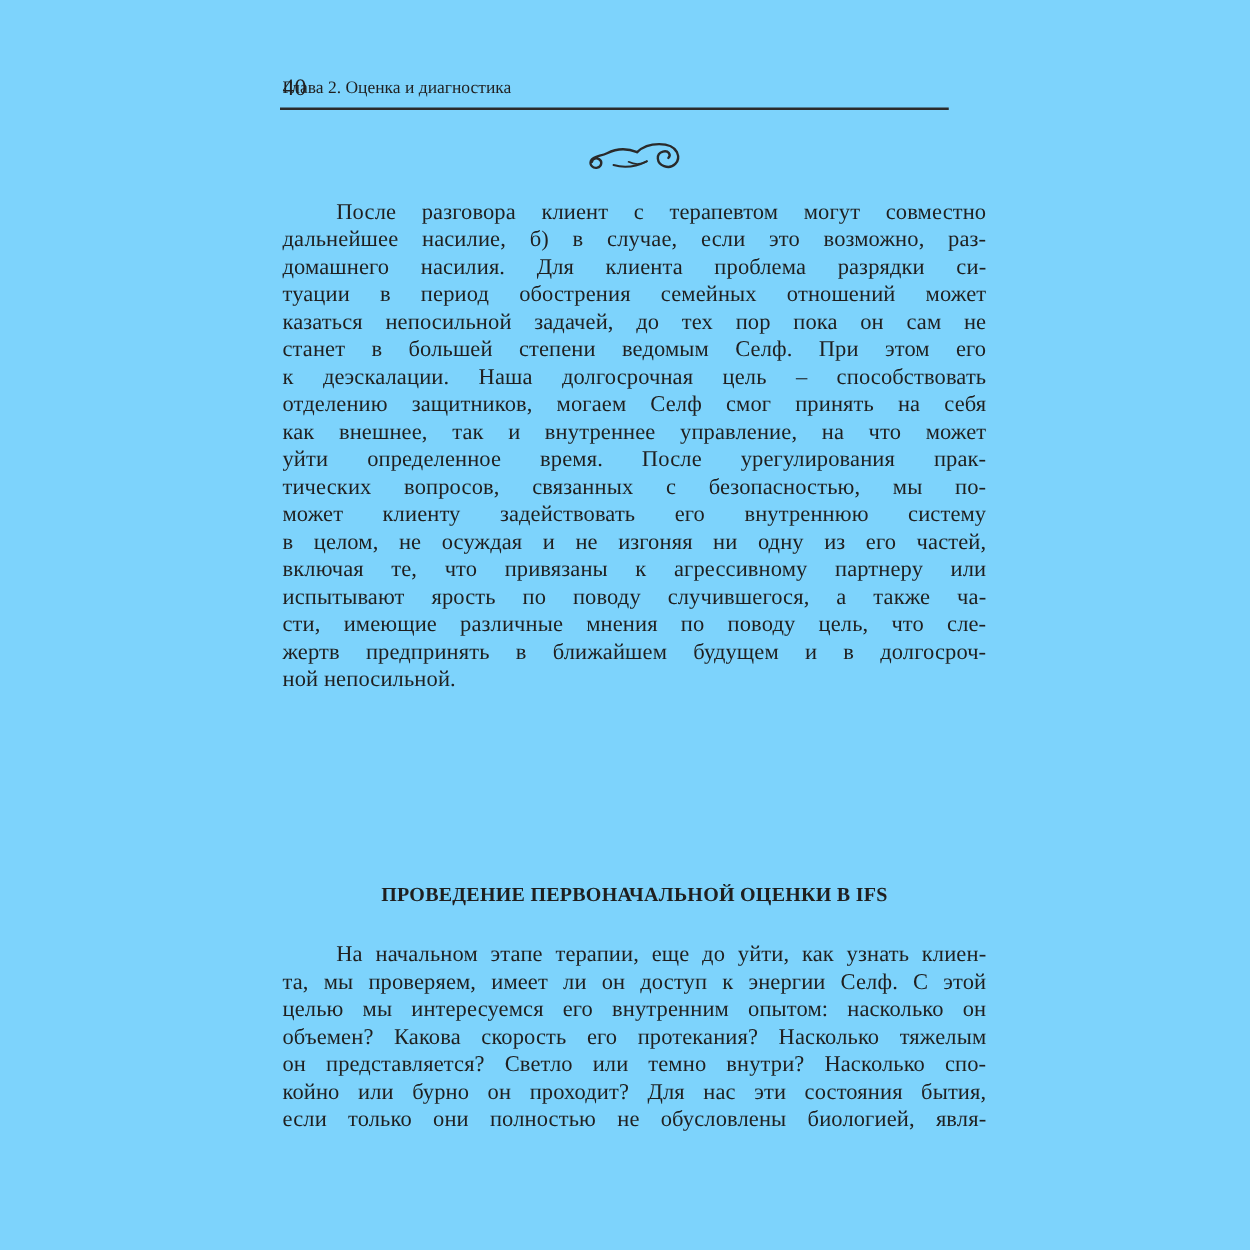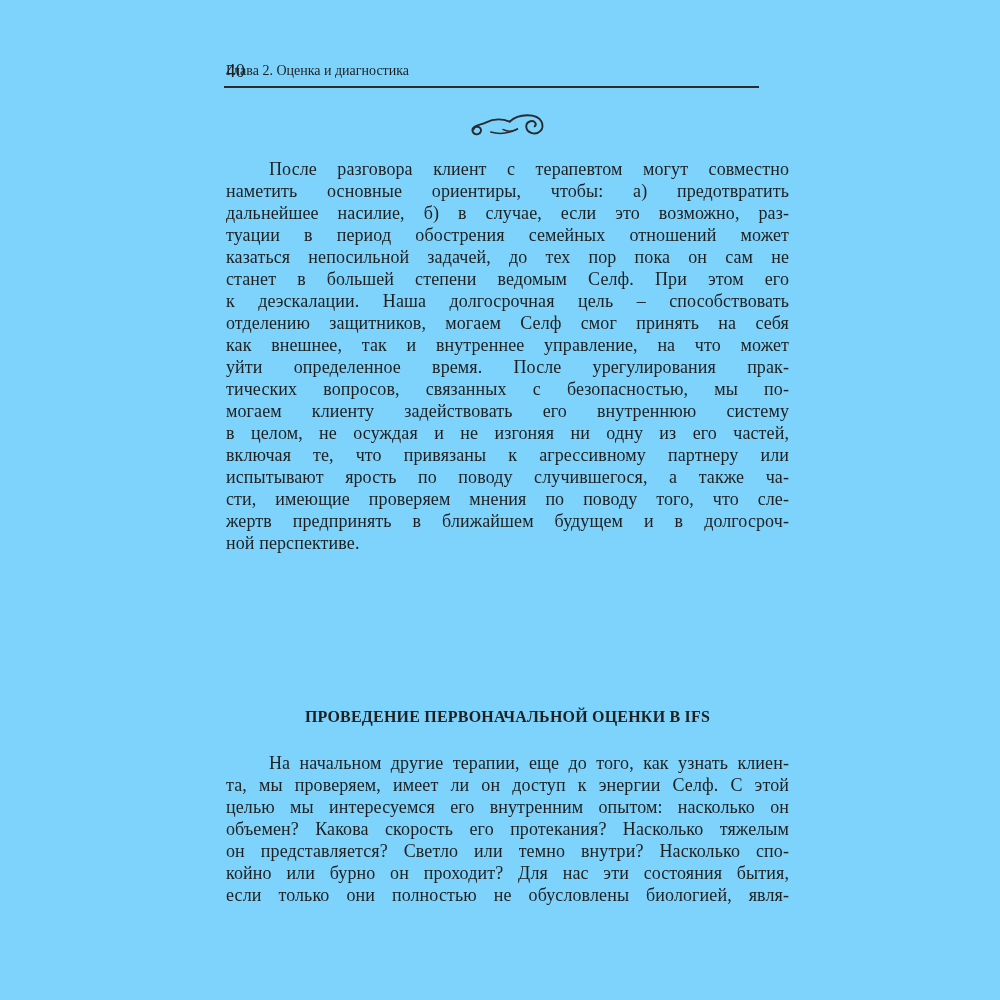--- a/index.html
+++ b/index.html
@@ -62,43 +62,43 @@
 
       <path stroke-width="2.2" d="M52,13 C42,9 32,10 24,14 C18,17 11,16.5 9,21 C7.5,25 11,28.5 15,27.5 C19,26.5 20,21.5 16.5,19.5 C14,18 10.5,19 10,22"></path>
 
       <path stroke-width="1.8" d="M30,25 C40,28 50,27 61,21.5"></path>
       <path stroke-width="1.6" d="M44,22 C50,25 56,24.5 61,21.5"></path>
     </svg>
   </div>
 
   <div class="para para-1">
     <div class="line first">После разговора клиент с терапевтом могут совместно</div>
-    <div class="line">наметить основные ориентиры, чтобы: а) предотвратить</div>
     <div class="line">дальнейшее насилие, б) в случае, если это возможно, раз-</div>
+    <div class="line">домашнего насилия. Для клиента проблема разрядки си-</div>
     <div class="line">туации в период обострения семейных отношений может</div>
     <div class="line">казаться непосильной задачей, до тех пор пока он сам не</div>
     <div class="line">станет в большей степени ведомым Селф. При этом его</div>
     <div class="line">к деэскалации. Наша долгосрочная цель – способствовать</div>
     <div class="line">отделению защитников, могаем Селф смог принять на себя</div>
     <div class="line">как внешнее, так и внутреннее управление, на что может</div>
     <div class="line">уйти определенное время. После урегулирования прак-</div>
     <div class="line">тических вопросов, связанных с безопасностью, мы по-</div>
-    <div class="line">могаем клиенту задействовать его внутреннюю систему</div>
+    <div class="line">может клиенту задействовать его внутреннюю систему</div>
     <div class="line">в целом, не осуждая и не изгоняя ни одну из его частей,</div>
     <div class="line">включая те, что привязаны к агрессивному партнеру или</div>
     <div class="line">испытывают ярость по поводу случившегося, а также ча-</div>
-    <div class="line">сти, имеющие проверяем мнения по поводу того, что сле-</div>
+    <div class="line">сти, имеющие различные мнения по поводу цель, что сле-</div>
     <div class="line">жертв предпринять в ближайшем будущем и в долгосроч-</div>
-    <div class="line last">ной перспективе.</div>
+    <div class="line last">ной непосильной.</div>
   </div>
 
   <div class="section-heading">ПРОВЕДЕНИЕ ПЕРВОНАЧАЛЬНОЙ ОЦЕНКИ В IFS</div>
 
   <div class="para para-2">
-    <div class="line first">На начальном другие терапии, еще до того, как узнать клиен-</div>
+    <div class="line first">На начальном этапе терапии, еще до уйти, как узнать клиен-</div>
     <div class="line">та, мы проверяем, имеет ли он доступ к энергии Селф. С этой</div>
     <div class="line">целью мы интересуемся его внутренним опытом: насколько он</div>
     <div class="line">объемен? Какова скорость его протекания? Насколько тяжелым</div>
     <div class="line">он представляется? Светло или темно внутри? Насколько спо-</div>
     <div class="line">койно или бурно он проходит? Для нас эти состояния бытия,</div>
     <div class="line">если только они полностью не обусловлены биологией, явля-</div>
   </div>
 
 </div>
 

